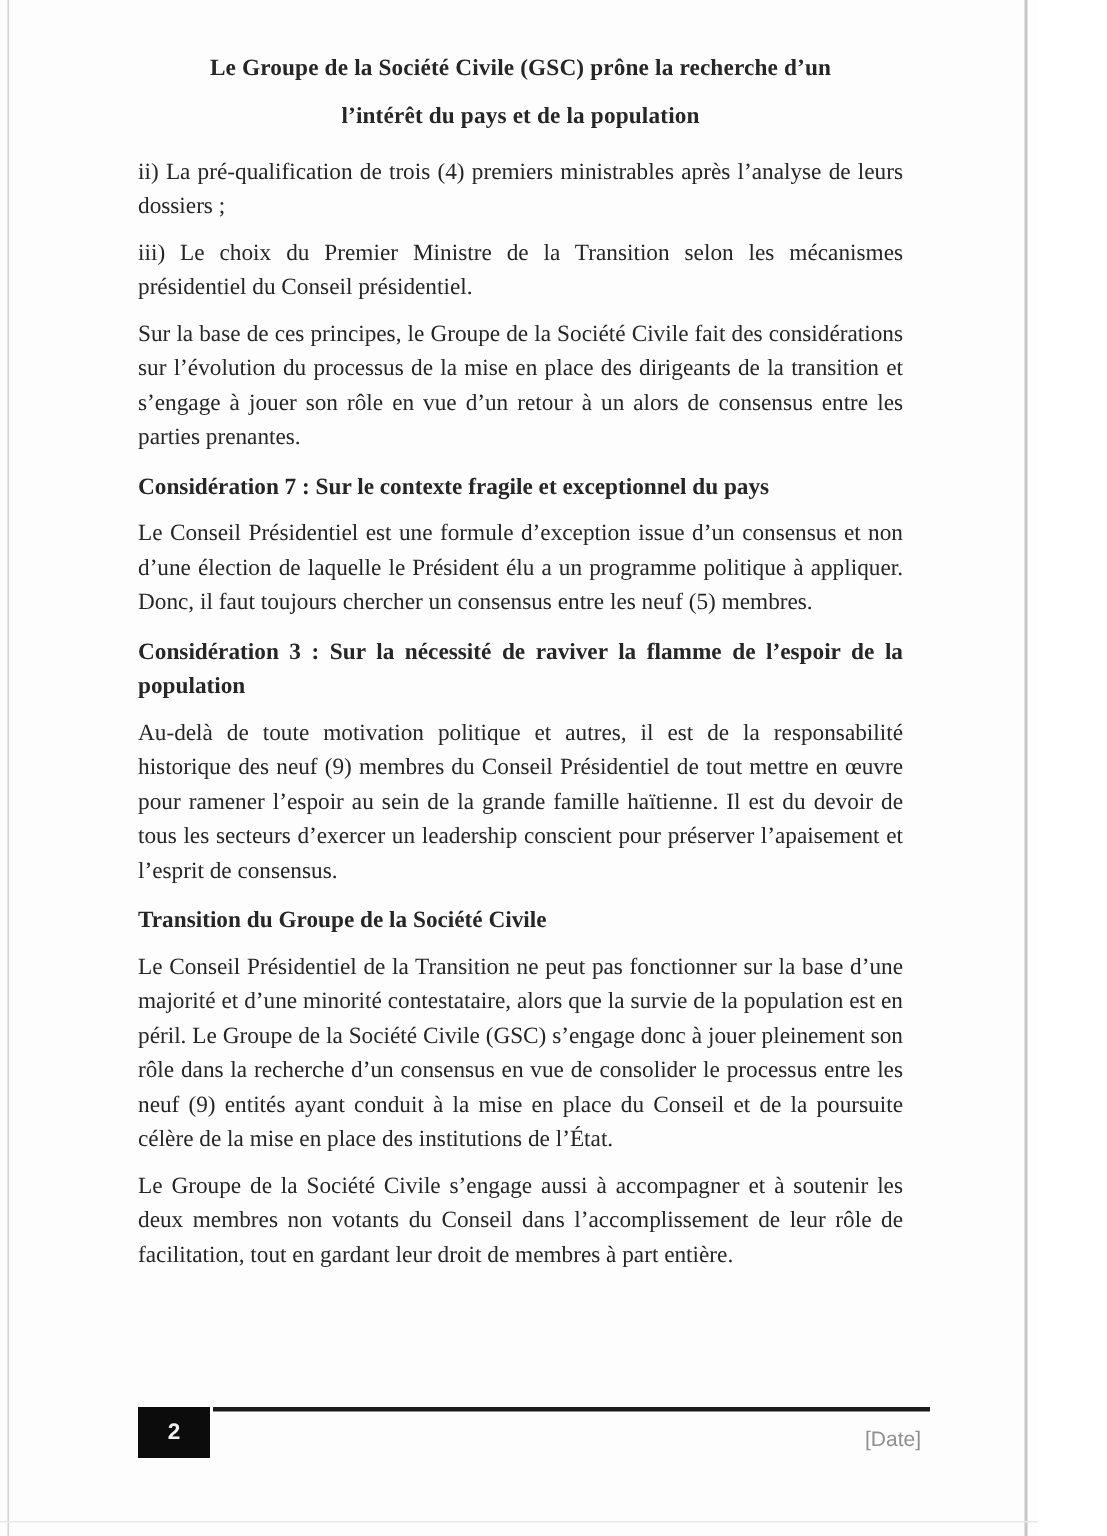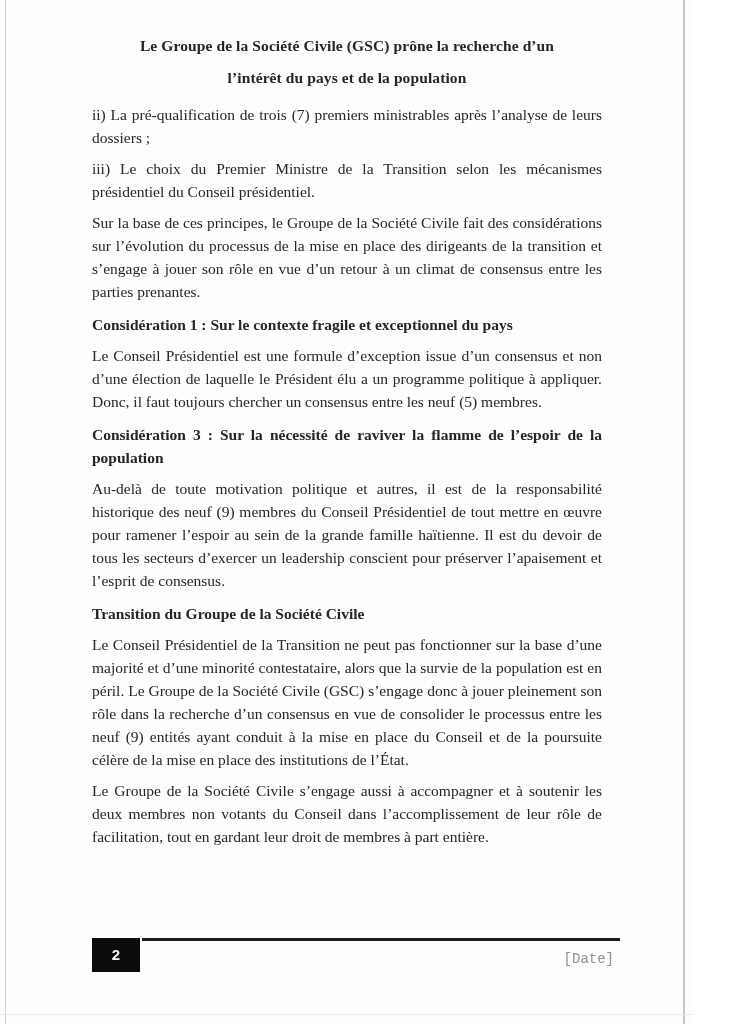--- a/index.html
+++ b/index.html
@@ -90,42 +90,42 @@
     right: -16px;
     top: 2px;
     height: 3px;
     background: #1c1c1c;
   }
   .date-label {
     position: absolute;
     right: -10px;
     top: 15px;
     color: #8f8f8f;
-    font-family: Liberation Mono, monospace;
+    font-family: Liberation Sans, sans-serif;
     font-size: 14px;
   }
 </style>
 </head>
 <body>
 
 <div class="page">
   <div class="edge-left"></div>
   <div class="edge-right"></div>
   <div class="edge-bottom"></div>
 
   <div class="content">
     <div class="doc-title">
       <div>Le Groupe de la Société Civile (GSC) prône la recherche d’un</div>
       <div>l’intérêt du pays et de la population</div>
     </div>
 
-    <p class="para">ii) La pré-qualification de trois (7) premiers ministrables après l’analyse de leurs dossiers ;</p>
+    <p class="para">ii) La pré-qualification de trois (4) premiers ministrables après l’analyse de leurs dossiers ;</p>
     <p class="para">iii) Le choix du Premier Ministre de la Transition selon les mécanismes présidentiel du Conseil présidentiel.</p>
-    <p class="para">Sur la base de ces principes, le Groupe de la Société Civile fait des considérations sur l’évolution du processus de la mise en place des dirigeants de la transition et s’engage à jouer son rôle en vue d’un retour à un climat de consensus entre les parties prenantes.</p>
-    <p class="heading">Considération 1 : Sur le contexte fragile et exceptionnel du pays</p>
+    <p class="para">Sur la base de ces principes, le Groupe de la Société Civile fait des considérations sur l’évolution du processus de la mise en place des dirigeants de la transition et s’engage à jouer son rôle en vue d’un retour à un alors de consensus entre les parties prenantes.</p>
+    <p class="heading">Considération 7 : Sur le contexte fragile et exceptionnel du pays</p>
     <p class="para">Le Conseil Présidentiel est une formule d’exception issue d’un consensus et non d’une élection de laquelle le Président élu a un programme politique à appliquer. Donc, il faut toujours chercher un consensus entre les neuf (5) membres.</p>
     <p class="heading">Considération 3 : Sur la nécessité de raviver la flamme de l’espoir de la population</p>
     <p class="para">Au-delà de toute motivation politique et autres, il est de la responsabilité historique des neuf (9) membres du Conseil Présidentiel de tout mettre en œuvre pour ramener l’espoir au sein de la grande famille haïtienne. Il est du devoir de tous les secteurs d’exercer un leadership conscient pour préserver l’apaisement et l’esprit de consensus.</p>
     <p class="heading">Transition du Groupe de la Société Civile</p>
     <p class="para">Le Conseil Présidentiel de la Transition ne peut pas fonctionner sur la base d’une majorité et d’une minorité contestataire, alors que la survie de la population est en péril.  Le Groupe de la Société Civile (GSC) s’engage donc à jouer pleinement son rôle dans la recherche d’un consensus en vue de consolider le processus entre les neuf (9) entités ayant conduit à la mise en place du Conseil et de la poursuite célère de la mise en place des institutions de l’État.</p>
     <p class="para">Le Groupe de la Société Civile s’engage aussi à accompagner et à soutenir les deux membres non votants du Conseil dans l’accomplissement de leur rôle de facilitation, tout en gardant leur droit de membres à part entière.</p>
   </div>
 
   <div class="footer">
     <div class="page-num-box">2</div>

